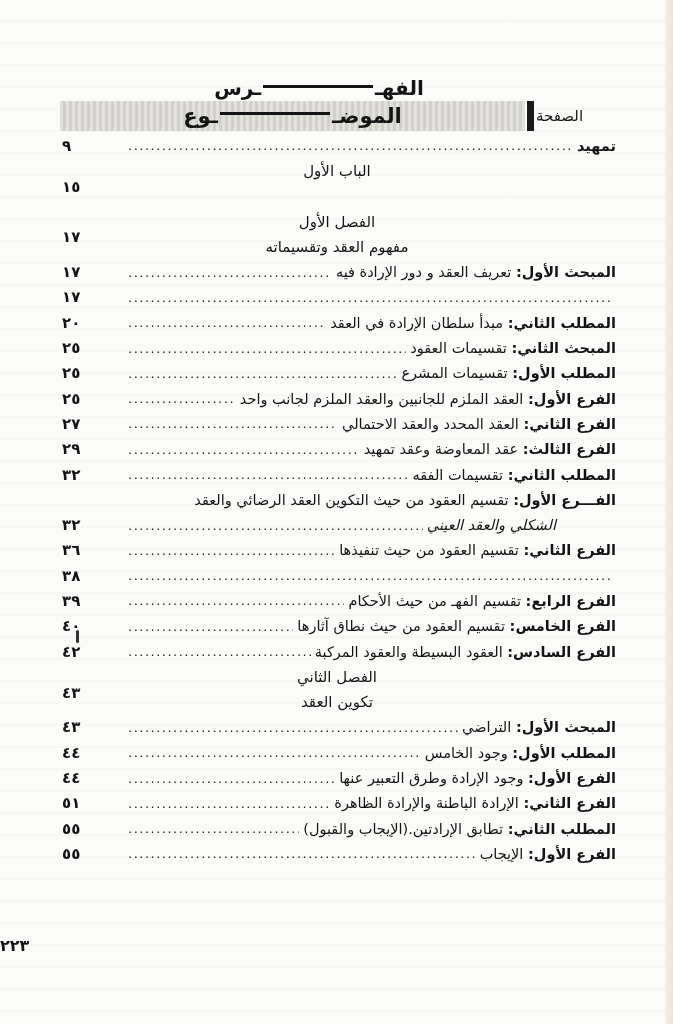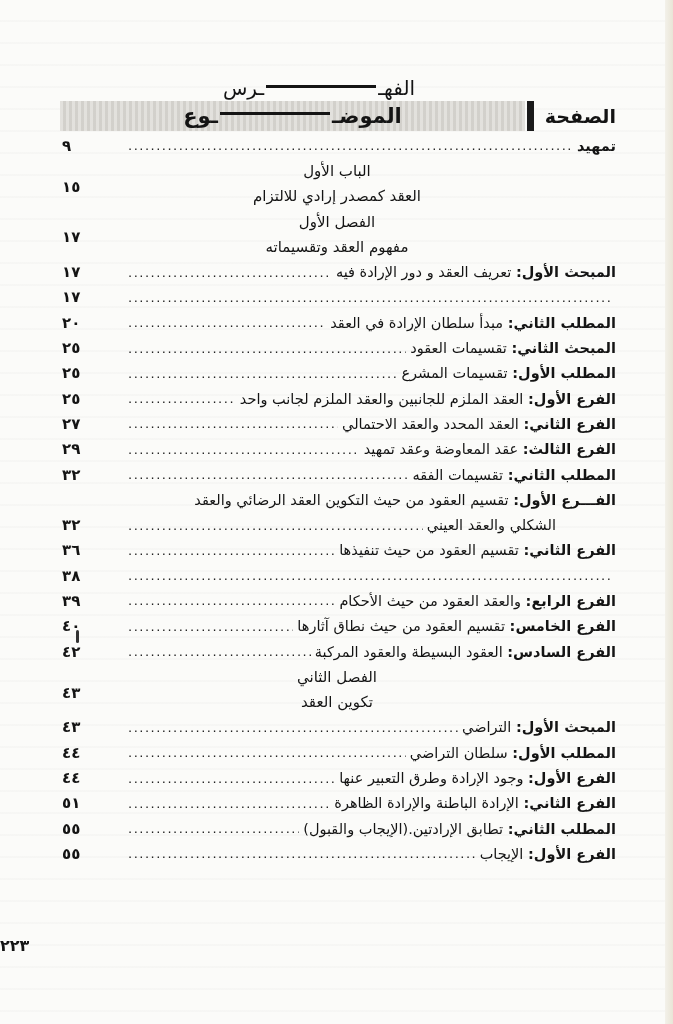--- a/index.html
+++ b/index.html
@@ -14,49 +14,49 @@
     position:absolute; right:0; top:0; width:8px; height:1024px;
     background:linear-gradient(to right, #f3f1ea, #e9e5d6);
   }
   .bleed {
     position:absolute; left:0; top:0; width:673px; height:1024px;
     background:repeating-linear-gradient(180deg, rgba(0,0,0,0) 0 20px, rgba(120,120,120,0.035) 20px 22px);
     pointer-events:none;
   }
   .title {
     position:absolute; top:76px; left:0; width:638px; text-align:center;
-    font-weight:normal; font-size:20px; letter-spacing:0;
+    font-weight:bold; font-size:20px; letter-spacing:0;
   }
   .title .stretch { display:inline-block; width:110px; border-bottom:3px solid #141414; vertical-align:middle; margin:0 2px; transform:translateY(-3px); }
   .header-bar {
     position:absolute; top:100px; left:60px; width:556px; height:32px;
     display:flex; direction:rtl; align-items:center;
   }
   .header-bar .topic-bg {
     flex:1; height:30px; background:#d9d7d2;
     background-image:repeating-linear-gradient(90deg, rgba(255,255,255,0.25) 0 3px, rgba(0,0,0,0.03) 3px 6px);
     display:flex; align-items:center; justify-content:center;
     font-weight:bold; font-size:21px;
   }
   .header-bar .topic-bg .stretch { display:inline-block; width:110px; border-bottom:3px solid #141414; vertical-align:middle; margin:0 2px; transform:translateY(-3px); }
   .header-bar .sep { width:7px; height:30px; background:#1a1a1a; margin:0 2px; }
-  .header-bar .page-label { width:80px; font-weight:bold; font-size:19px; text-align:right; }
+  .header-bar .page-label { width:80px; font-weight:normal; font-size:15px; text-align:left; }
   .toc {
     position:absolute; top:133px; left:58px; width:558px;
     direction:rtl;
   }
   .row { position:relative; height:25.3px; display:flex; align-items:center; direction:rtl; }
   .row .text { font-size:14.5px; white-space:nowrap; }
   .row .text b { font-weight:bold;margin-top:19px; }
   .row .dots { flex:1; overflow:hidden; white-space:nowrap; font-size:13px; letter-spacing:1.5px; margin:0 4px 0 18px; direction:ltr; text-align:left; color:#222; }
   .row .num { width:48px; text-align:left; direction:ltr; font-size:15px; font-weight:bold; padding-left:4px; }
   .row.center { justify-content:center; }
   .row.center .text { font-weight:normal; font-size:15px; }
   .row.center .num { position:absolute; left:0; top:-6px; }
-  .row.cont .text { padding-right:60px; }
+  .row.cont .text { padding-right:60px;font-style:italic; }
   .footer-num { position:absolute; top:936px; left:0; width:673px; text-align:left; font-weight:bold; font-size:16px; letter-spacing:2px; }
   .smudge { position:absolute; left:76px; top:630px; width:3px; height:13px; background:#333; border-radius:2px; }
 </style>
 </head>
 <body>
 
 <div class="bleed"></div>
 <div class="page-edge"></div>
 
 <div class="title" dir="rtl">
@@ -77,21 +77,20 @@
     <div class="row">
       <span class="text"><b>تمهيد</b><span></span></span>
       <span class="dots">........................................................................................................................</span>
       <span class="num">٩</span>
     </div>
     <div class="row center">
       <span class="text">الباب الأول</span>
       <span class="num"></span>
     </div>
     <div class="row center">
-      <span class="text">العقد كمصدر إرادي للالتزام</span>
       <span class="num">١٥</span>
     </div>
     <div class="row center">
       <span class="text">الفصل الأول</span>
       <span class="num"></span>
     </div>
     <div class="row center">
       <span class="text">مفهوم العقد وتقسيماته</span>
       <span class="num">١٧</span>
     </div>
@@ -150,21 +149,21 @@
     <div class="row">
       <span class="text"><b>الفرع الثاني:</b><span> تقسيم العقود من حيث تنفيذها</span></span>
       <span class="dots">........................................................................................................................</span>
       <span class="num">٣٦</span>
     </div>
     <div class="row">
       <span class="dots">........................................................................................................................</span>
       <span class="num">٣٨</span>
     </div>
     <div class="row">
-      <span class="text"><b>الفرع الرابع:</b><span> والعقد العقود من حيث الأحكام</span></span>
+      <span class="text"><b>الفرع الرابع:</b><span> تقسيم الفهـ من حيث الأحكام</span></span>
       <span class="dots">........................................................................................................................</span>
       <span class="num">٣٩</span>
     </div>
     <div class="row">
       <span class="text"><b>الفرع الخامس:</b><span> تقسيم العقود من حيث نطاق آثارها</span></span>
       <span class="dots">........................................................................................................................</span>
       <span class="num">٤٠</span>
     </div>
     <div class="row">
       <span class="text"><b>الفرع السادس:</b><span> العقود البسيطة والعقود المركبة</span></span>
@@ -178,21 +177,21 @@
     <div class="row center">
       <span class="text">تكوين العقد</span>
       <span class="num">٤٣</span>
     </div>
     <div class="row">
       <span class="text"><b>المبحث الأول:</b><span> التراضي</span></span>
       <span class="dots">........................................................................................................................</span>
       <span class="num">٤٣</span>
     </div>
     <div class="row">
-      <span class="text"><b>المطلب الأول:</b><span> سلطان التراضي</span></span>
+      <span class="text"><b>المطلب الأول:</b><span> وجود الخامس</span></span>
       <span class="dots">........................................................................................................................</span>
       <span class="num">٤٤</span>
     </div>
     <div class="row">
       <span class="text"><b>الفرع الأول:</b><span> وجود الإرادة وطرق التعبير عنها</span></span>
       <span class="dots">........................................................................................................................</span>
       <span class="num">٤٤</span>
     </div>
     <div class="row">
       <span class="text"><b>الفرع الثاني:</b><span> الإرادة الباطنة والإرادة الظاهرة</span></span>

